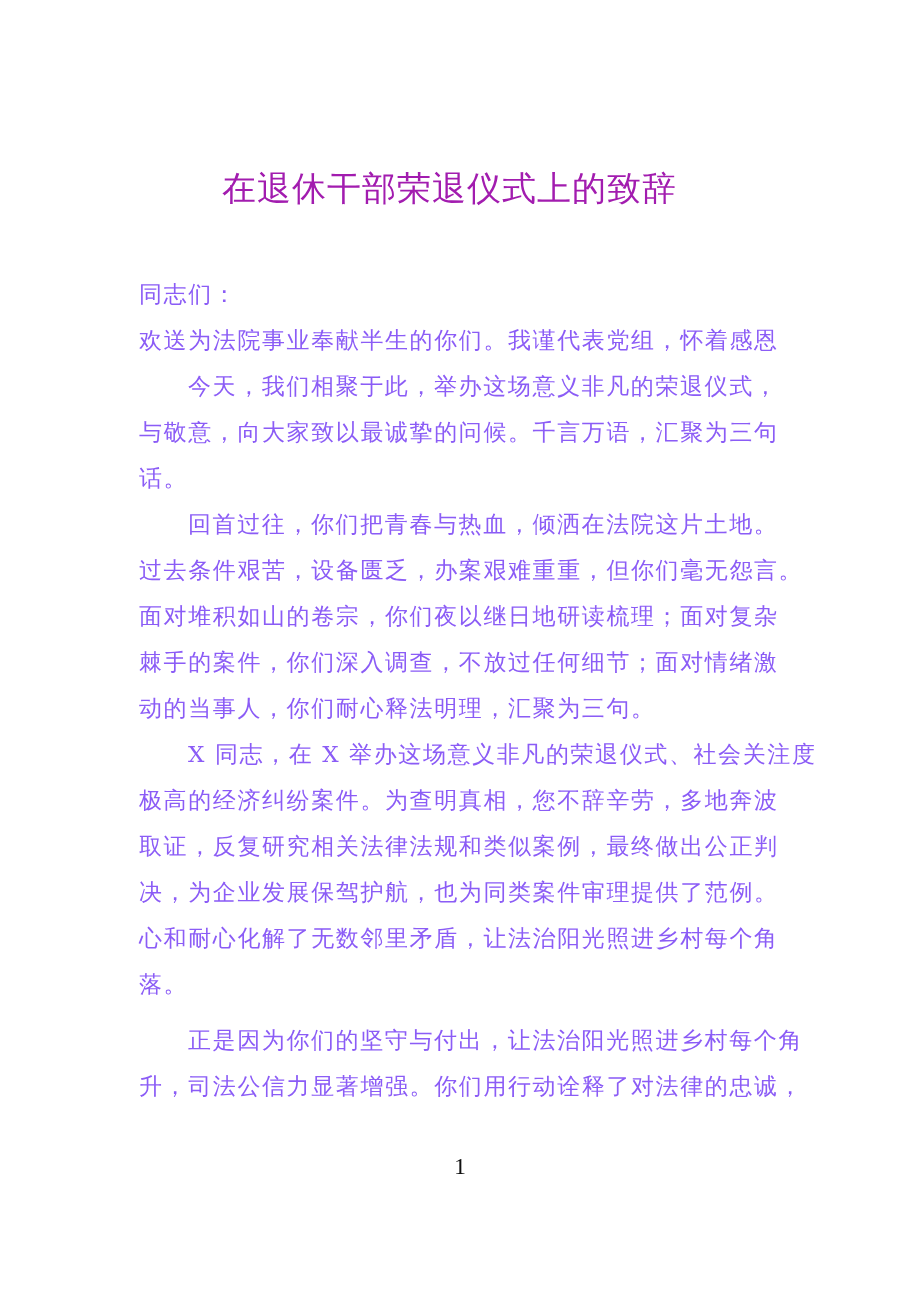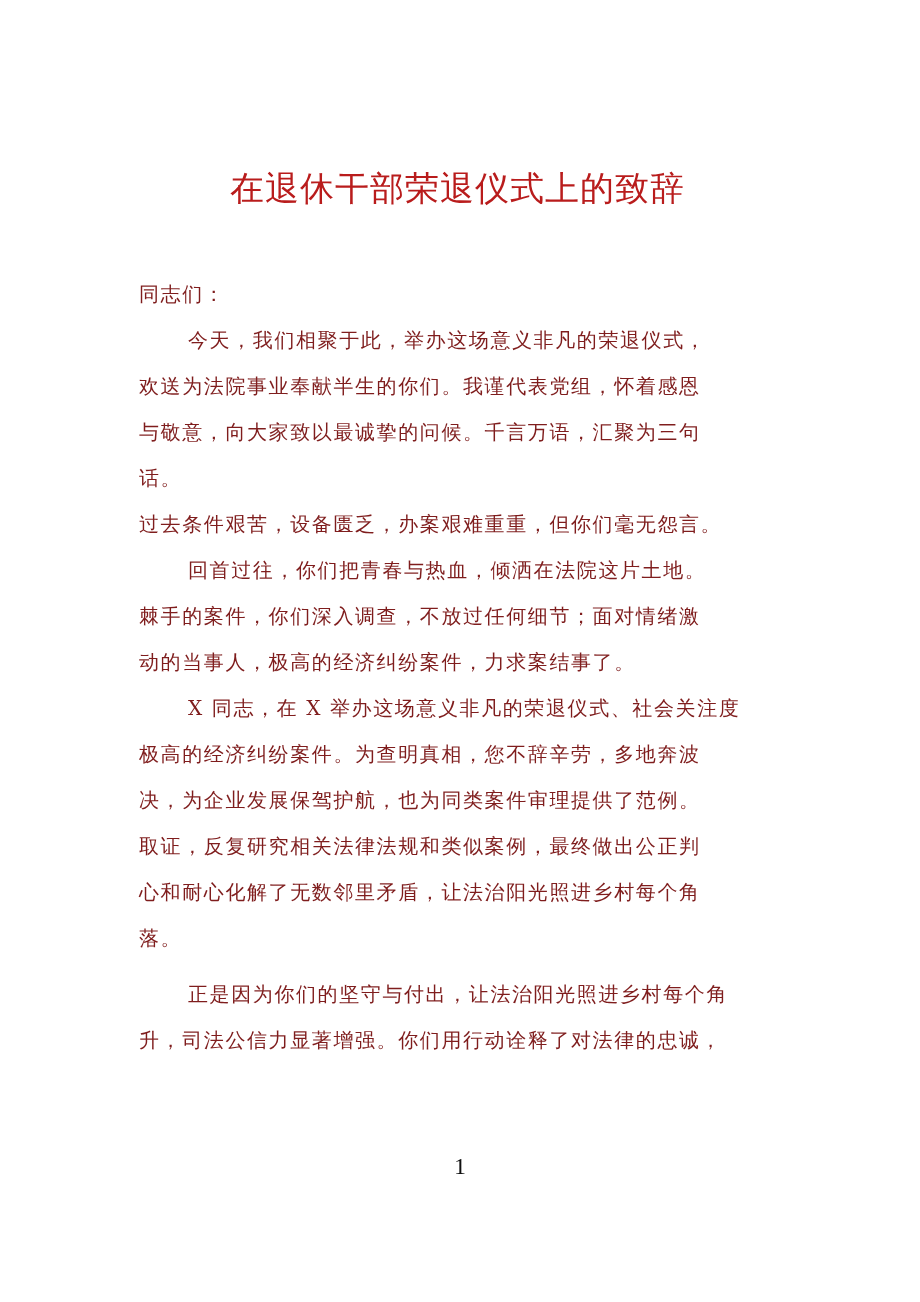--- a/index.html
+++ b/index.html
@@ -1,58 +1,59 @@
 <!DOCTYPE html>
 <html><head>
 <meta charset="utf-8">
 <style>
   html, body { margin: 0; padding: 0; background: #ffffff; }
   body { width: 920px; height: 1302px; position: relative; overflow: hidden;
          font-family: "DejaVu Serif", "Liberation Serif", serif; color: #111111; }
   .page { position: absolute; left: 0; top: 0; width: 920px; height: 1302px; background: #fff; }
   .title { position: absolute; top: 164px; left: 0; width: 899px; text-align: center;
-           font-size: 34px; line-height: 48px; letter-spacing: 1px; color: #b91c1c; padding-left: 8px; }
+           font-size: 34px; line-height: 48px; letter-spacing: 1px; color: #a21caf; }
   .body { position: absolute; left: 139px; top: 271px; width: 645px; }
-  .line { display: block; font-size: 20px; line-height: 46px; height: 46px; white-space: nowrap;
-          letter-spacing: 1.6px; color: #7f1d1d; }
+  .line { display: block; font-size: 23px; line-height: 46px; height: 46px; white-space: nowrap;
+          letter-spacing: 1.6px; color: #8b5cf6; }
   .line.indent { padding-left: 49px; }
   .line.salutation { margin-bottom: 0; }
   .gap { display: block; height: 10px; }
   .pagenum { position: absolute; top: 1146px; left: 0; width: 920px; text-align: center;
              font-size: 24px; line-height: 40px; color: #111; font-family: "Liberation Serif", serif; }
 </style>
 </head>
 <body>
 
 <div class="page">
   <div class="title">在退休干部荣退仪式上的致辞</div>
 
   <div class="body">
     <span class="line salutation">同志们：</span>
 
     <div>
+      <span class="line">欢送为法院事业奉献半生的你们。我谨代表党组，怀着感恩</span>
       <span class="line indent">今天，我们相聚于此，举办这场意义非凡的荣退仪式，</span>
-      <span class="line">欢送为法院事业奉献半生的你们。我谨代表党组，怀着感恩</span>
       <span class="line">与敬意，向大家致以最诚挚的问候。千言万语，汇聚为三句</span>
       <span class="line">话。</span>
     </div>
 
 
     <div>
+      <span class="line indent">回首过往，你们把青春与热血，倾洒在法院这片土地。</span>
       <span class="line">过去条件艰苦，设备匮乏，办案艰难重重，但你们毫无怨言。</span>
-      <span class="line indent">回首过往，你们把青春与热血，倾洒在法院这片土地。</span>
+      <span class="line">面对堆积如山的卷宗，你们夜以继日地研读梳理；面对复杂</span>
       <span class="line">棘手的案件，你们深入调查，不放过任何细节；面对情绪激</span>
-      <span class="line">动的当事人，极高的经济纠纷案件，力求案结事了。</span>
+      <span class="line">动的当事人，你们耐心释法明理，汇聚为三句。</span>
     </div>
 
     <div>
       <span class="line indent">X 同志，在 X 举办这场意义非凡的荣退仪式、社会关注度</span>
       <span class="line">极高的经济纠纷案件。为查明真相，您不辞辛劳，多地奔波</span>
+      <span class="line">取证，反复研究相关法律法规和类似案例，最终做出公正判</span>
       <span class="line">决，为企业发展保驾护航，也为同类案件审理提供了范例。</span>
-      <span class="line">取证，反复研究相关法律法规和类似案例，最终做出公正判</span>
       <span class="line">心和耐心化解了无数邻里矛盾，让法治阳光照进乡村每个角</span>
       <span class="line">落。</span>
     </div>
 
     <span class="gap"></span>
 
     <div>
       <span class="line indent">正是因为你们的坚守与付出，让法治阳光照进乡村每个角</span>
       <span class="line">升，司法公信力显著增强。你们用行动诠释了对法律的忠诚，</span>
     </div>

